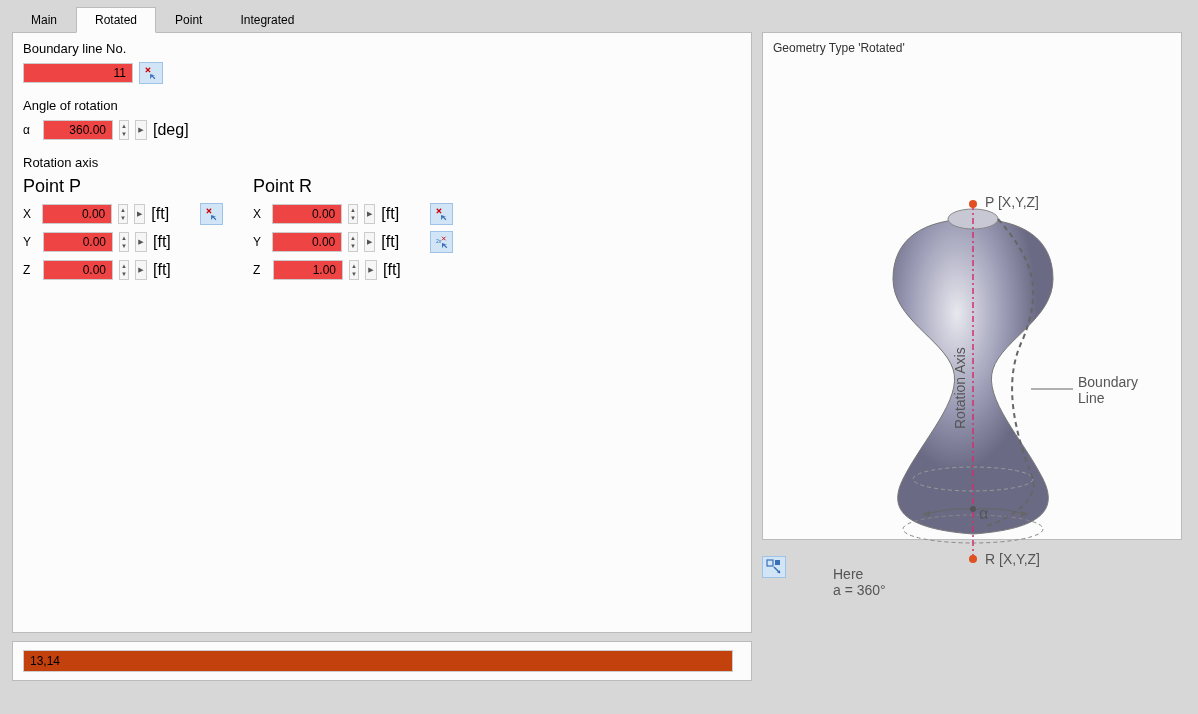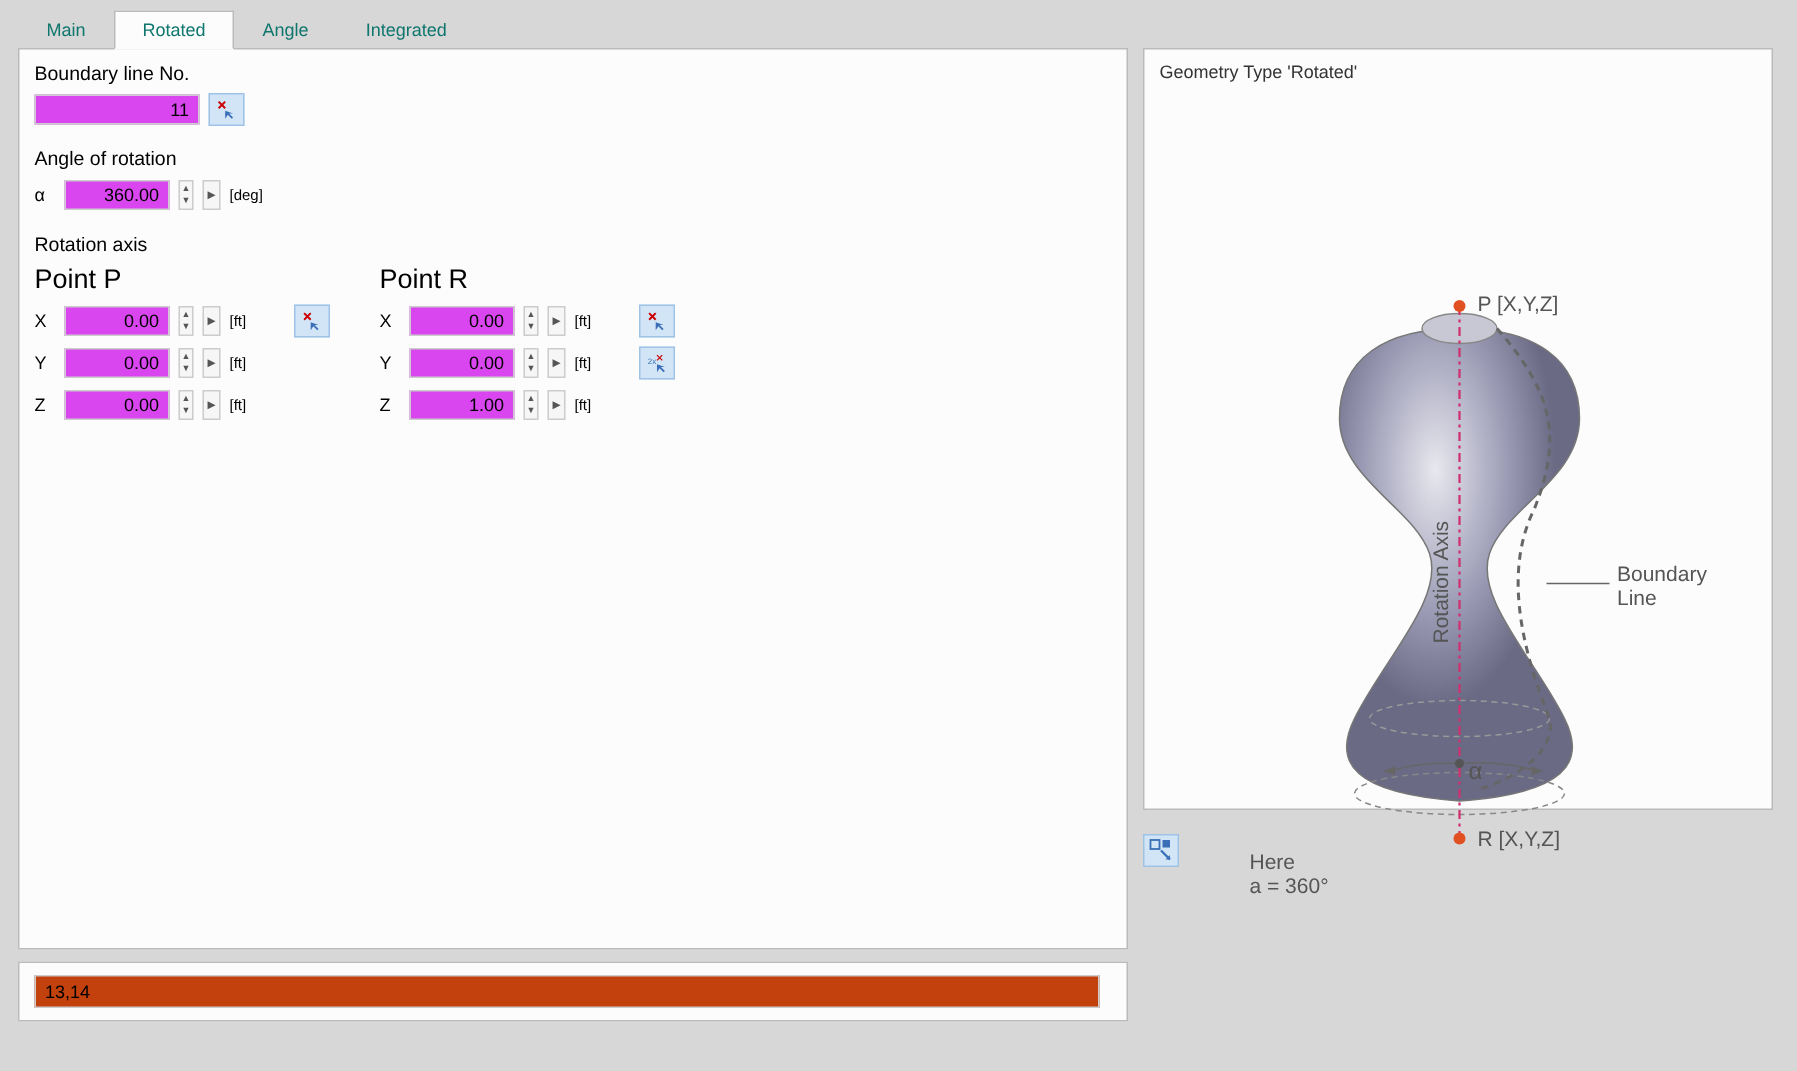--- a/index.html
+++ b/index.html
@@ -12,21 +12,21 @@
   height: 714px;
   overflow: hidden;
 }
 .tabs {
   display: flex;
   padding: 7px 12px 0 12px;
 }
 .tab {
   padding: 5px 18px;
   cursor: pointer;
-  color: #0f766e;
+  color: #000000;
   border: 1px solid transparent;
 }
 .tab.active {
   background: #fcfcfc;
   border: 1px solid #bbb;
   border-bottom: 1px solid #fcfcfc;
   position: relative;
   z-index: 2;
 }
 .main-area {
@@ -47,21 +47,21 @@
 .panel-title {
   color: #1E4F9A;
   font-weight: 600;
   font-size: 12px;
   margin-bottom: 10px;
 }
 .label { font-size: 13px; margin-bottom: 6px; }
 .row { display: flex; align-items: center; gap: 6px; margin-bottom: 6px; height: 22px;}
 .input-num {
   border: 1px solid #ccc;
-  background: #d946ef;
+  background: #ef4444;
   text-align: right;
   padding: 2px 6px;
   font-size: 12px;
   height: 20px;
 }
 .input-num.w110 { width: 110px; }
 .input-num.w70 { width: 70px; }
 .spinner {
   display: inline-flex;
   flex-direction: column;
@@ -78,21 +78,21 @@
   border: 1px solid #ccc; background: #f6f6f6; cursor: pointer;
   font-size: 7px; color: #555;
 }
 .icon-btn {
   width: 24px; height: 22px;
   border: 1px solid #9fc3e6;
   background: #d1e5f6;
   display: flex; align-items: center; justify-content: center;
   cursor: pointer;
 }
-.unit { font-size: 10px; color: #000; }
+.unit { font-size: 16px; color: #000; }
 .section-gap { margin-top: 14px; }
 .two-cols { display: flex; gap: 30px; }
 .col-p, .col-r { width: 200px; }
 .sub-heading { font-size: 18px; margin-bottom: 6px; }
 .gen-input {
   border: 1px solid #ccc;
   background: #c2410c;
   padding: 3px 6px;
   width: 710px;
   height: 22px;
@@ -102,21 +102,21 @@
 .preview-title { font-size: 12px; color: #333; margin-bottom: 4px; }
 .btn-row { display: flex; align-items: center; height: 38px; }
 svg.pick-icon { width: 14px; height: 14px; }
 </style>
 </head>
 <body>
 
 <div class="tabs">
   <div class="tab">Main</div>
   <div class="tab active">Rotated</div>
-  <div class="tab">Angle</div>
+  <div class="tab">Point</div>
   <div class="tab">Integrated</div>
 </div>
 
 <div class="main-area">
   <div class="left-col">
     <div class="panel tall">
 
       <div class="label">Boundary line No.</div>
       <div class="row">
         <input class="input-num w110" value="11" style="">

